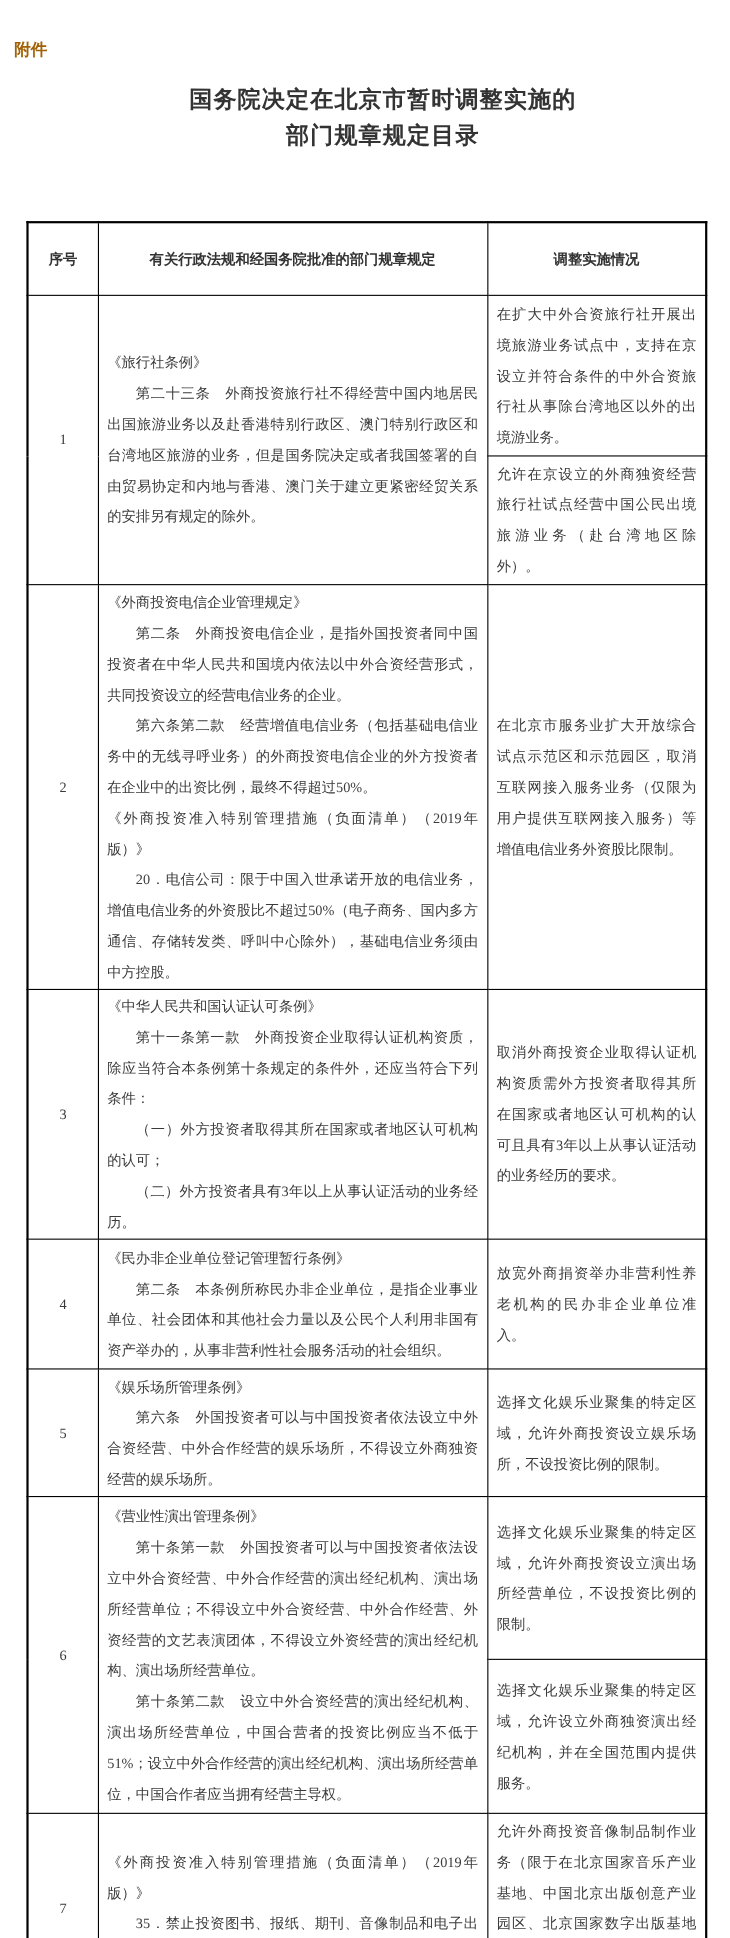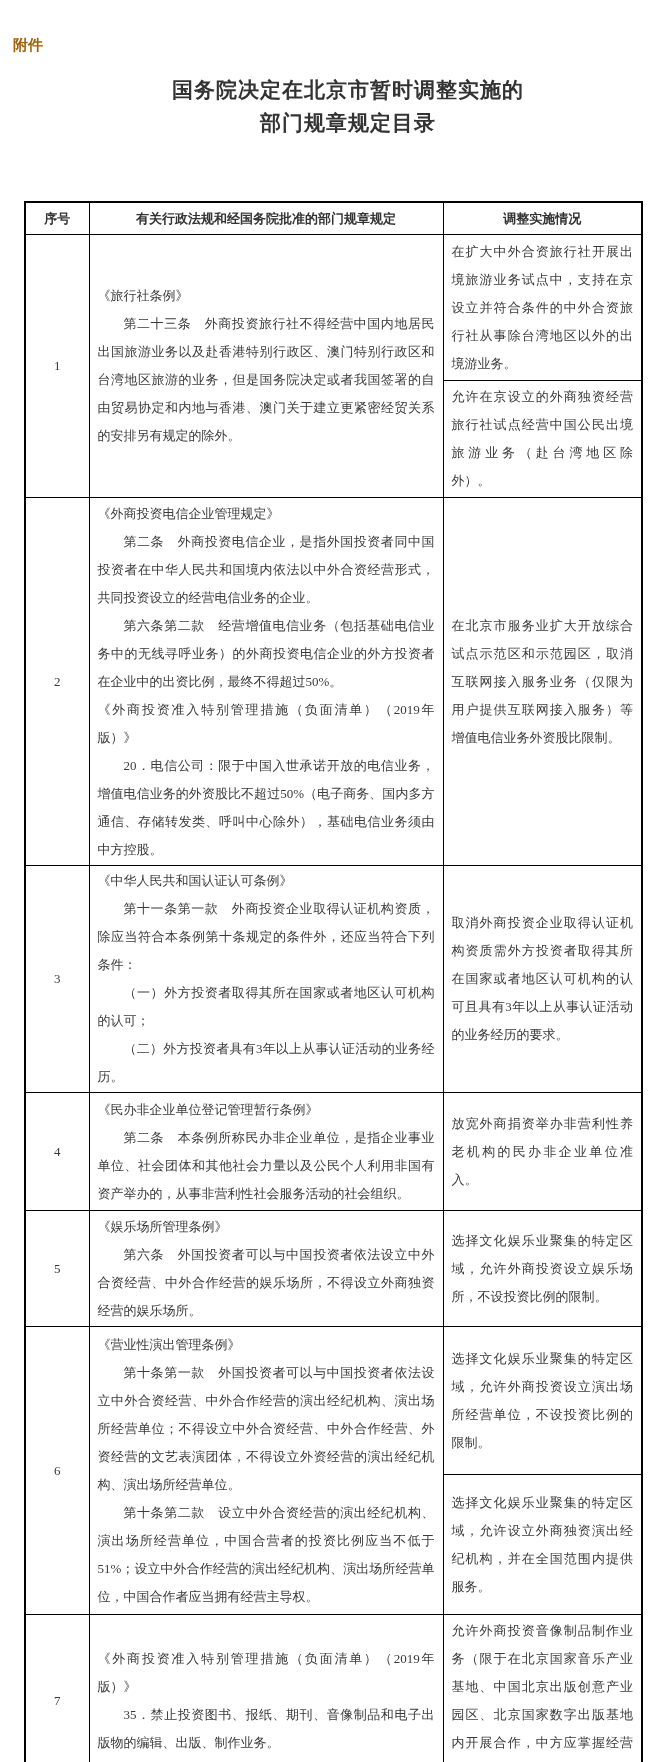--- a/index.html
+++ b/index.html
@@ -45,21 +45,21 @@
   }
   .reg-table th, .reg-table td {
     border: 1px solid #000000;
   }
   .reg-table th {
     font-size: 13px;
     font-weight: 700;
     height: 31px;
     text-align: center;
     vertical-align: middle;
-    padding: 0 2px;
+    padding: 17px 2px;
     color: #333333;
   }
   .reg-table td {
     vertical-align: middle;
     font-size: 13px;
     padding: 1px 8px;
     color: #3a3a3a;
   }
   td.col-no {
     text-align: center;

